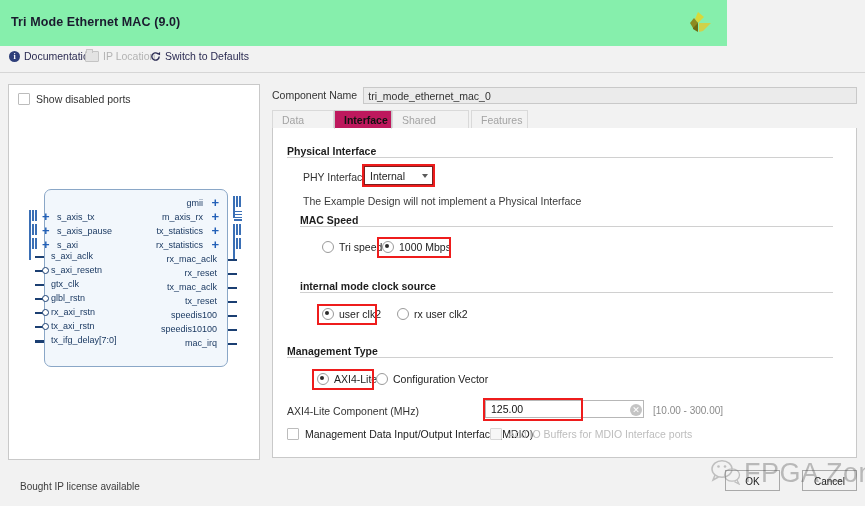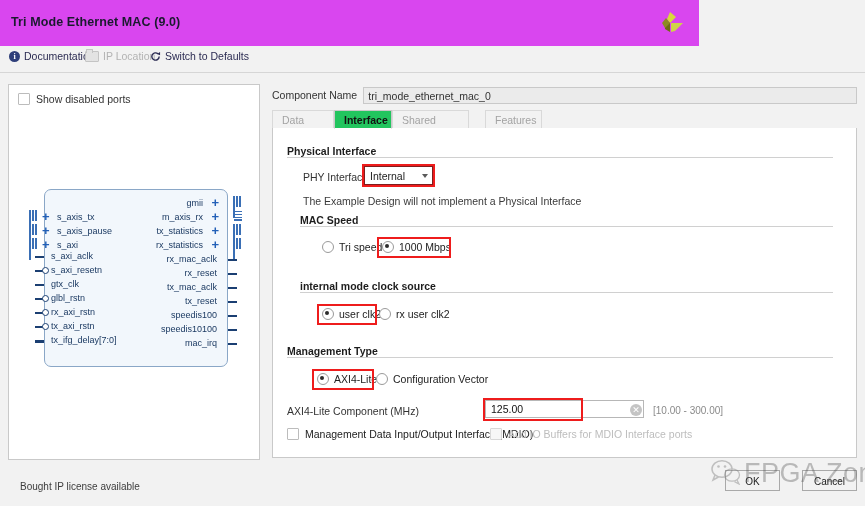--- a/index.html
+++ b/index.html
@@ -16,21 +16,22 @@
     overflow: hidden;
     position: relative;
   }
 
   
   .dlg-header {
     position: absolute;
     left: 0; top: 0;
     width: 699px;
     height: 46px;
-    background: #d946ef;
+    background: #86efac;
+    padding-left: 28px;
   }
   .dlg-title {
     position: absolute;
     left: 11px; top: 15px;
     font-size: 12.5px;
     font-weight: bold;
     color: #1a1a2e;
     letter-spacing: 0.1px;
   }
   .xilinx-logo {
@@ -214,21 +215,21 @@
     font-size: 10.5px;
     color: #a3a3a3;
     background: #f2f2f2;
     border: 1px solid #d9d9d9;
     border-bottom: none;
     box-sizing: border-box;
   }
   .tab.active {
     color: #111;
     font-weight: bold;
-    background: #22c55e;
+    background: #be185d;
     border-color: #c9c9c9;
     border-bottom: 1px solid #ffffff;
     z-index: 2;
   }
 
   .tabpane {
     position: absolute;
     left: 0; top: 44px;
     width: 585px; height: 330px;
     background: #ffffff;
@@ -558,21 +559,21 @@
 
   <div class="comp-row">
     <span class="comp-lbl">Component Name</span>
     <span class="comp-input">tri_mode_ethernet_mac_0</span>
   </div>
 
   <div class="tabbar">
     <div class="tab" style="left:0px;  width:62px;">Data Rate</div>
     <div class="tab active" style="left:62px; width:58px;">Interface</div>
     <div class="tab" style="left:120px;width:77px;">Shared Logic</div>
-    <div class="tab" style="left:213px;width:57px;">Features</div>
+    <div class="tab" style="left:199px;width:57px;">Features</div>
   </div>
 
   <div class="tabpane">
 
     <div class="group-title" style="left:14px; top:17px;">Physical Interface</div>
     <div class="group-rule" style="left:14px; top:29px; width:546px;"></div>
 
     <div class="field-lbl" style="left:30px; top:43px;">PHY Interface</div>
     <div class="sel" style="left:91px; top:38px; width:69px;">
       <span>Internal</span>
@@ -595,21 +596,21 @@
     </div>
     <div class="hl" style="left:104px; top:109px; width:74px; height:21px;"></div>
 
     <div class="group-title" style="left:27px; top:152px;">internal mode clock source</div>
     <div class="group-rule" style="left:27px; top:164px; width:533px;"></div>
 
     <div class="radio-row" style="left:49px; top:180px;">
       <span class="rd on"></span>
       <span>user clk2</span>
     </div>
-    <div class="radio-row" style="left:106px; top:180px;">
+    <div class="radio-row" style="left:106px; top:180px;padding-left:18px;">
       <span class="rd"></span>
       <span>rx user clk2</span>
     </div>
     <div class="hl" style="left:44px; top:176px; width:60px; height:21px;"></div>
 
     <div class="group-title" style="left:14px; top:217px;">Management Type</div>
     <div class="group-rule" style="left:14px; top:229px; width:546px;"></div>
 
     <div class="radio-row" style="left:44px; top:245px;">
       <span class="rd on"></span>

